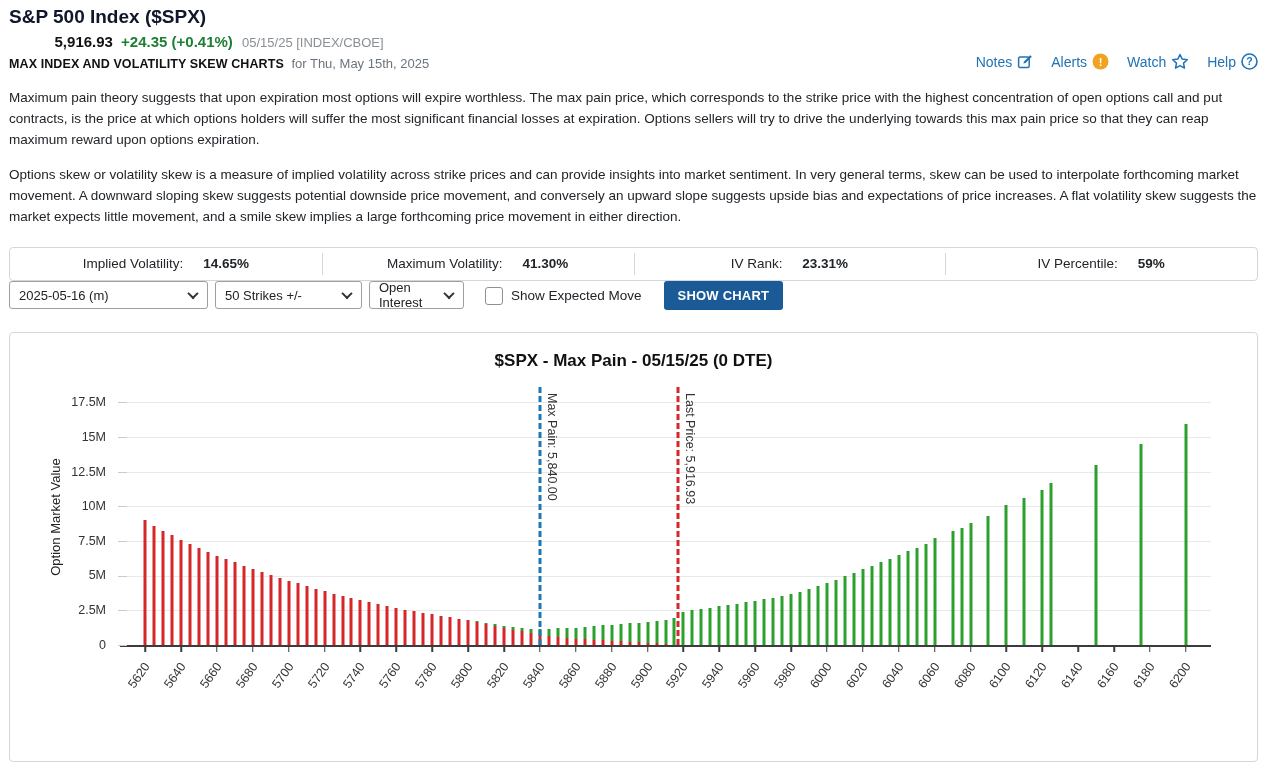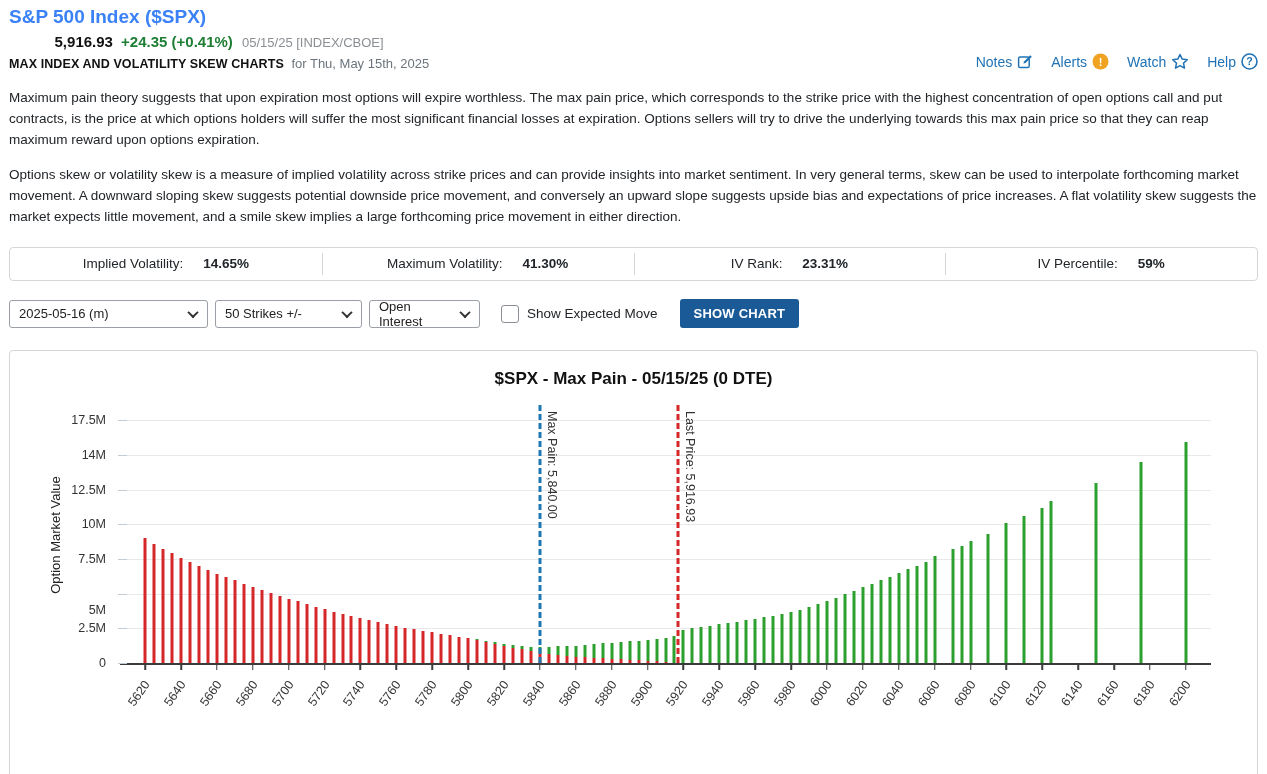--- a/index.html
+++ b/index.html
@@ -6,21 +6,21 @@
   html,body { background:#fff; }
   body {
     width: 1267px; height: 774px; overflow: hidden;
     font-family: "Liberation Sans", sans-serif;
     color: #212529;
   }
   .page { padding: 6px 9px 0 9px; }
 
   
   .hdr-row { display:flex; justify-content:space-between; align-items:flex-end; }
-  .ticker-title { font-size: 19px; font-weight: 700; color:#3b82f6; }
+  .ticker-title { font-size: 19px; font-weight: 700; color:#0f172a; }
   .price-line { margin-top: 5px; font-size: 15px; text-align: center; }
   .price-last { font-weight: 700; color:#111; }
   .price-change { font-weight: 700; color:#1e7e34; margin-left:4px; }
   .price-date { font-size: 13px; color:#8a8f94; margin-left:5px; }
   .section-line { margin-top: 6px; font-size: 12.5px; }
   .section-title { font-weight: 700; color:#111; letter-spacing:.1px; }
   .section-date { color:#6c757d; font-size: 13px; margin-left:4px; }
   .hdr-links { display:flex; gap:18px; align-items:center; font-size:14px; padding-bottom:1px; }
   .hdr-link { color:#2173b5; display:flex; align-items:center; gap:5px; cursor:pointer; }
   .hdr-link svg { display:block; }
@@ -29,27 +29,27 @@
   .intro p { font-size: 13.5px; line-height: 21px; color:#212529; margin-top: 14px; }
   .intro p:first-child { margin-top: 16px; }
 
   
   .stats-bar { margin-top: 20px; border:1px solid #d4d7da; border-radius:4px; display:flex; }
   .stat-cell { flex:1; text-align:center; padding: 8px 4px 9px; font-size: 13.5px; position:relative; }
   .stat-cell + .stat-cell::before { content:""; position:absolute; left:0; top:5px; bottom:5px; width:1px; background:#d4d7da; }
   .stat-value { font-weight: 700; margin-left: 16px; }
 
   
-  .controls { margin-top: 18px; display:flex; align-items:center; }
+  .controls { display:flex; }
   .sel { height: 28px; border:1px solid #9aa0a6; border-radius:3px; background:#fff;
          display:flex; align-items:center; justify-content:space-between;
          font-size:13px; color:#222; padding: 0 10px 0 9px; cursor:pointer; margin-right:7px; }
   .sel-exp { width: 199px; }
   .sel-strikes { width: 147px; }
-  .sel-metric { width: 111px; }
+  .sel-metric { width: 95px; }
   .chev { width:8px; height:8px; border-right:2px solid #333; border-bottom:2px solid #333;
           transform: rotate(45deg) translate(-1px,-1px); flex:0 0 auto; margin-left:8px; }
   .chk-wrap { display:flex; align-items:center; margin-left: 14px; cursor:pointer; }
   .chk-box { width:18px; height:18px; border:1.5px solid #8a9096; border-radius:3px; background:#fff; }
   .chk-label { font-size: 13.5px; margin-left: 8px; color:#212529; }
   .btn-show { margin-left: 22px; background:#1a5a96; color:#fff; font-weight:700; font-size:13px;
               border:none; border-radius:3px; padding: 7px 14px; letter-spacing:.2px; cursor:pointer;
               font-family:"Liberation Sans",sans-serif; }
 
   
@@ -176,33 +176,33 @@
     <div class="plot-wrap">
       <div class="ylabel">Option Market Value</div>
       <div id="plot">
           <div class="ytick-mark" style="top: 258px;"></div>
           <div class="ytick-label" style="top: 258px;">0</div>
           <div class="gridline" style="top: 223.323px;"></div>
           <div class="ytick-mark" style="top: 223.323px;"></div>
           <div class="ytick-label" style="top: 223.323px;">2.5M</div>
           <div class="gridline" style="top: 188.645px;"></div>
           <div class="ytick-mark" style="top: 188.645px;"></div>
-          <div class="ytick-label" style="top: 205px;">5M</div>
+          <div class="ytick-label" style="top: 188px;">5M</div>
           <div class="gridline" style="top: 153.968px;"></div>
           <div class="ytick-mark" style="top: 153.968px;"></div>
           <div class="ytick-label" style="top: 153.968px;">7.5M</div>
           <div class="gridline" style="top: 119.29px;"></div>
           <div class="ytick-mark" style="top: 119.29px;"></div>
           <div class="ytick-label" style="top: 119.29px;">10M</div>
           <div class="gridline" style="top: 84.6129px;"></div>
           <div class="ytick-mark" style="top: 84.6129px;"></div>
           <div class="ytick-label" style="top: 84.6129px;">12.5M</div>
           <div class="gridline" style="top: 49.9355px;"></div>
           <div class="ytick-mark" style="top: 49.9355px;"></div>
-          <div class="ytick-label" style="top: 49.9355px;">14M</div>
+          <div class="ytick-label" style="top: 49.9355px;">15M</div>
           <div class="gridline" style="top: 15.2581px;"></div>
           <div class="ytick-mark" style="top: 15.2581px;"></div>
           <div class="ytick-label" style="top: 15.2581px;">17.5M</div>
           <div class="bar-seg" style="left: 25.1217px; bottom: 0px; height: 124.839px; background: rgb(214, 39, 40);"></div>
           <div class="bar-seg" style="left: 34.0938px; bottom: 0px; height: 119.29px; background: rgb(214, 39, 40);"></div>
           <div class="bar-seg" style="left: 43.0658px; bottom: 0px; height: 113.742px; background: rgb(214, 39, 40);"></div>
           <div class="bar-seg" style="left: 52.0378px; bottom: 0px; height: 109.581px; background: rgb(214, 39, 40);"></div>
           <div class="bar-seg" style="left: 61.0099px; bottom: 0px; height: 105.419px; background: rgb(214, 39, 40);"></div>
           <div class="bar-seg" style="left: 69.9819px; bottom: 0px; height: 100.565px; background: rgb(214, 39, 40);"></div>
           <div class="bar-seg" style="left: 78.9539px; bottom: 0px; height: 97.0968px; background: rgb(214, 39, 40);"></div>

